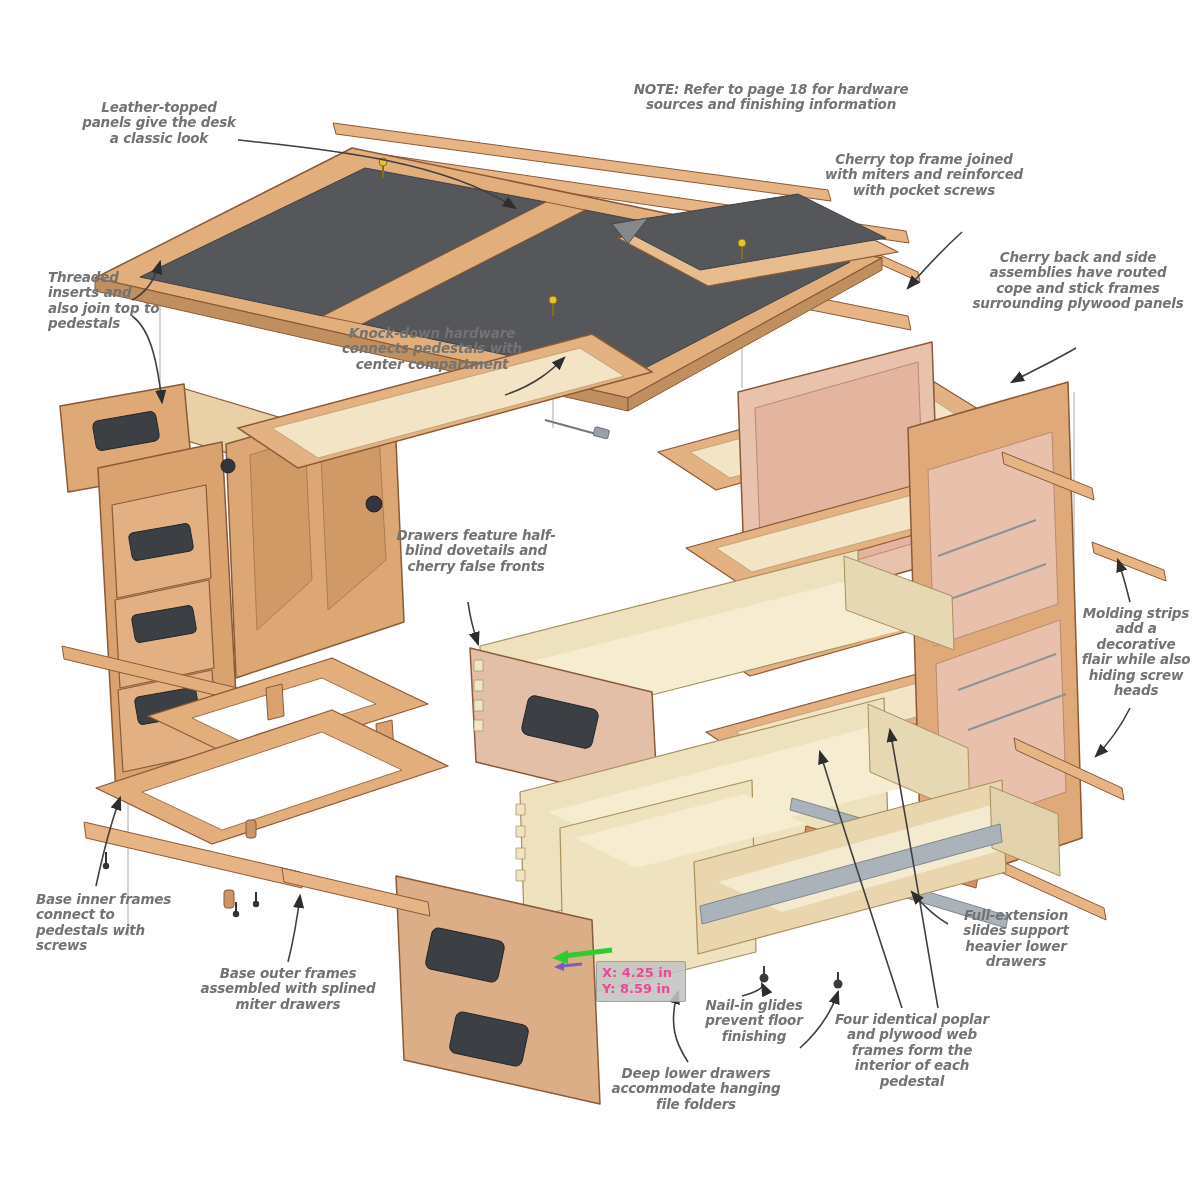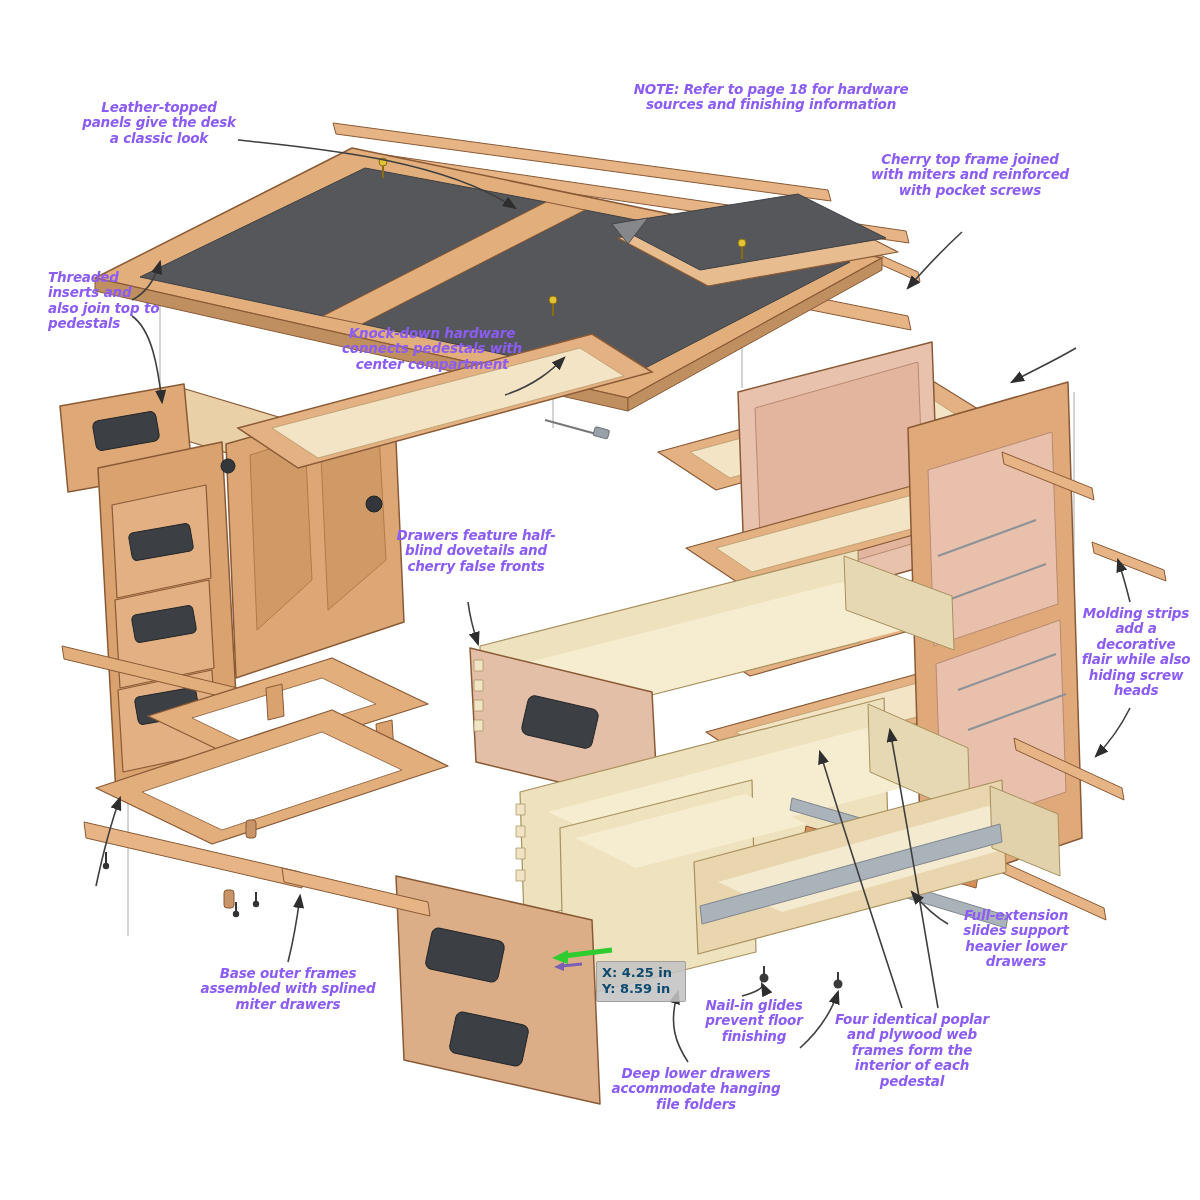--- a/index.html
+++ b/index.html
@@ -1,26 +1,26 @@
 <!DOCTYPE html>
 <html><head>
 <meta charset="utf-8">
 <style>
   html,body{margin:0;padding:0;background:#ffffff;}
   #stage{position:relative;width:1200px;height:1200px;background:#ffffff;overflow:hidden;
          font-family:"DejaVu Sans",sans-serif;}
   #illustration{position:absolute;left:0;top:0;width:1200px;height:1200px;}
   .callout{position:absolute;font-style:italic;font-weight:700;font-size:13.5px;
-           line-height:1.14;color:#8b5cf6;letter-spacing:-0.2px;z-index:5;}
+           line-height:1.14;color:#737373;letter-spacing:-0.2px;z-index:5;}
   .c-center{text-align:center;}
   .c-left{text-align:left;}
   #coord-overlay{position:absolute;left:596px;top:961px;width:78px;z-index:9;
                  background:rgba(195,195,195,0.88);border:1px solid rgba(120,120,120,0.5);
                  border-radius:2px;padding:3px 5px;font-weight:700;font-style:normal;
-                 font-size:13px;line-height:1.25;color:#0c4a6e;}
+                 font-size:13px;line-height:1.25;color:#ec4899;}
   #measure-arrows{position:absolute;left:548px;top:942px;z-index:8;}
 </style>
 </head>
 <body>
 
 <div id="stage">
 
 <svg id="illustration" viewBox="0 0 1200 1200" xmlns="http://www.w3.org/2000/svg">
   <defs>
     <marker id="arr" markerWidth="9" markerHeight="7" refX="7.5" refY="3.5" orient="auto">
@@ -213,25 +213,27 @@
     <path d="M800,1048 C820,1030 832,1010 838,992" marker-end="url(#arr)"></path>
     <path d="M688,1062 C676,1044 668,1024 678,992" marker-end="url(#arr)"></path>
     <path d="M902,1008 C880,940 850,850 820,752" marker-end="url(#arr)"></path>
     <path d="M938,1008 C926,940 910,840 890,730" marker-end="url(#arr)"></path>
     <path d="M948,924 C934,916 922,904 912,892" marker-end="url(#arr)"></path>
   </g>
 </svg>
 
 <div class="callout c-center" style="left:78px;top:100px;width:162px;">Leather-topped panels give the desk a classic look</div>
 <div class="callout c-center" style="left:628px;top:82px;width:286px;">NOTE: Refer to page 18 for hardware sources and finishing information</div>
-<div class="callout c-center" style="left:868px;top:152px;width:204px;">Cherry top frame joined with miters and reinforced with pocket screws</div>
+<div class="callout c-center" style="left:822px;top:152px;width:204px;">Cherry top frame joined with miters and reinforced with pocket screws</div>
+<div class="callout c-center" style="left:972px;top:250px;width:212px;">Cherry back and side assemblies have routed cope and stick frames surrounding plywood panels</div>
 <div class="callout c-left" style="left:48px;top:270px;width:112px;">Threaded inserts and also join top to pedestals</div>
 <div class="callout c-center" style="left:342px;top:326px;width:180px;">Knock-down hardware connects pedestals with center compartment</div>
 <div class="callout c-center" style="left:396px;top:528px;width:160px;">Drawers feature half-blind dovetails and cherry false fronts</div>
 <div class="callout c-center" style="left:1080px;top:606px;width:112px;">Molding strips add a decorative flair while also hiding screw heads</div>
+<div class="callout c-left" style="left:36px;top:892px;width:146px;">Base inner frames connect to pedestals with screws</div>
 <div class="callout c-center" style="left:198px;top:966px;width:180px;">Base outer frames assembled with splined miter drawers</div>
 <div class="callout c-center" style="left:688px;top:998px;width:132px;">Nail-in glides prevent floor finishing</div>
 <div class="callout c-center" style="left:822px;top:1012px;width:180px;">Four identical poplar and plywood web frames form the interior of each pedestal</div>
 <div class="callout c-center" style="left:598px;top:1066px;width:196px;">Deep lower drawers accommodate hanging file folders</div>
 <div class="callout c-center" style="left:948px;top:908px;width:136px;">Full-extension slides support heavier lower drawers</div>
 
 <svg id="measure-arrows" width="80" height="34" viewBox="0 0 80 34">
   <g>
     <line x1="64" y1="8" x2="16" y2="14" stroke="#2ecc2e" stroke-width="5"></line>
     <polygon points="4,16 20,8 20,22" fill="#2ecc2e"></polygon>

